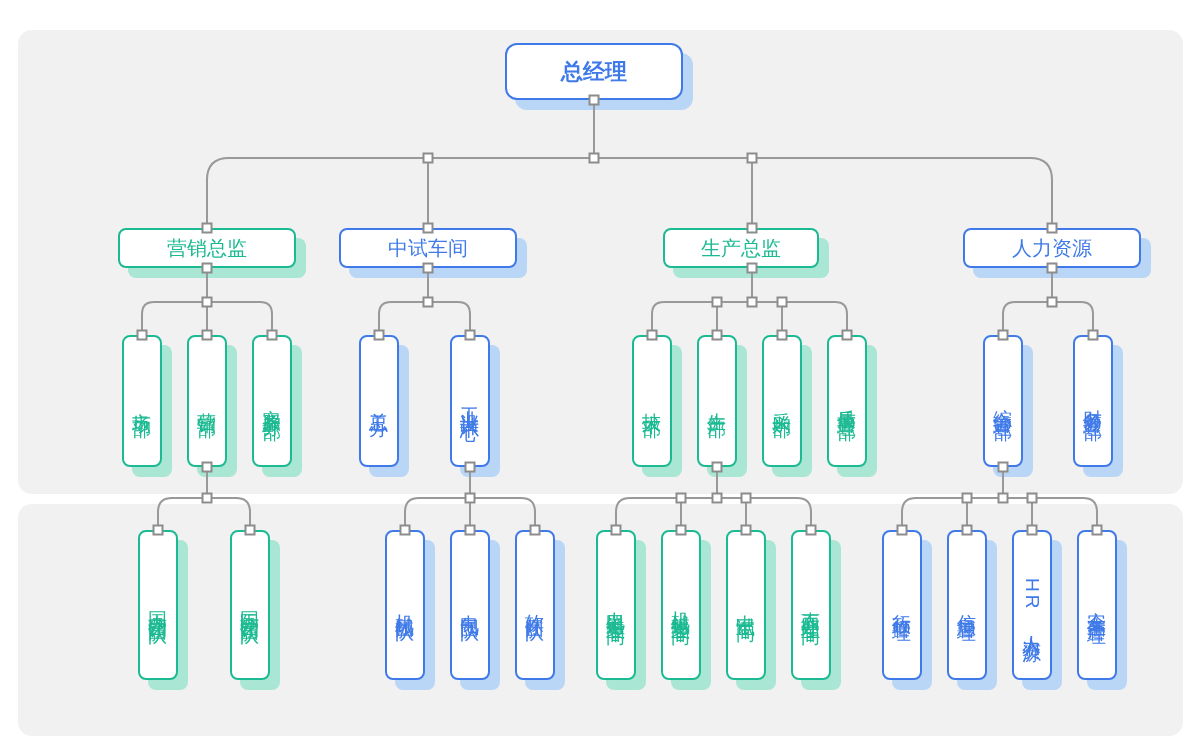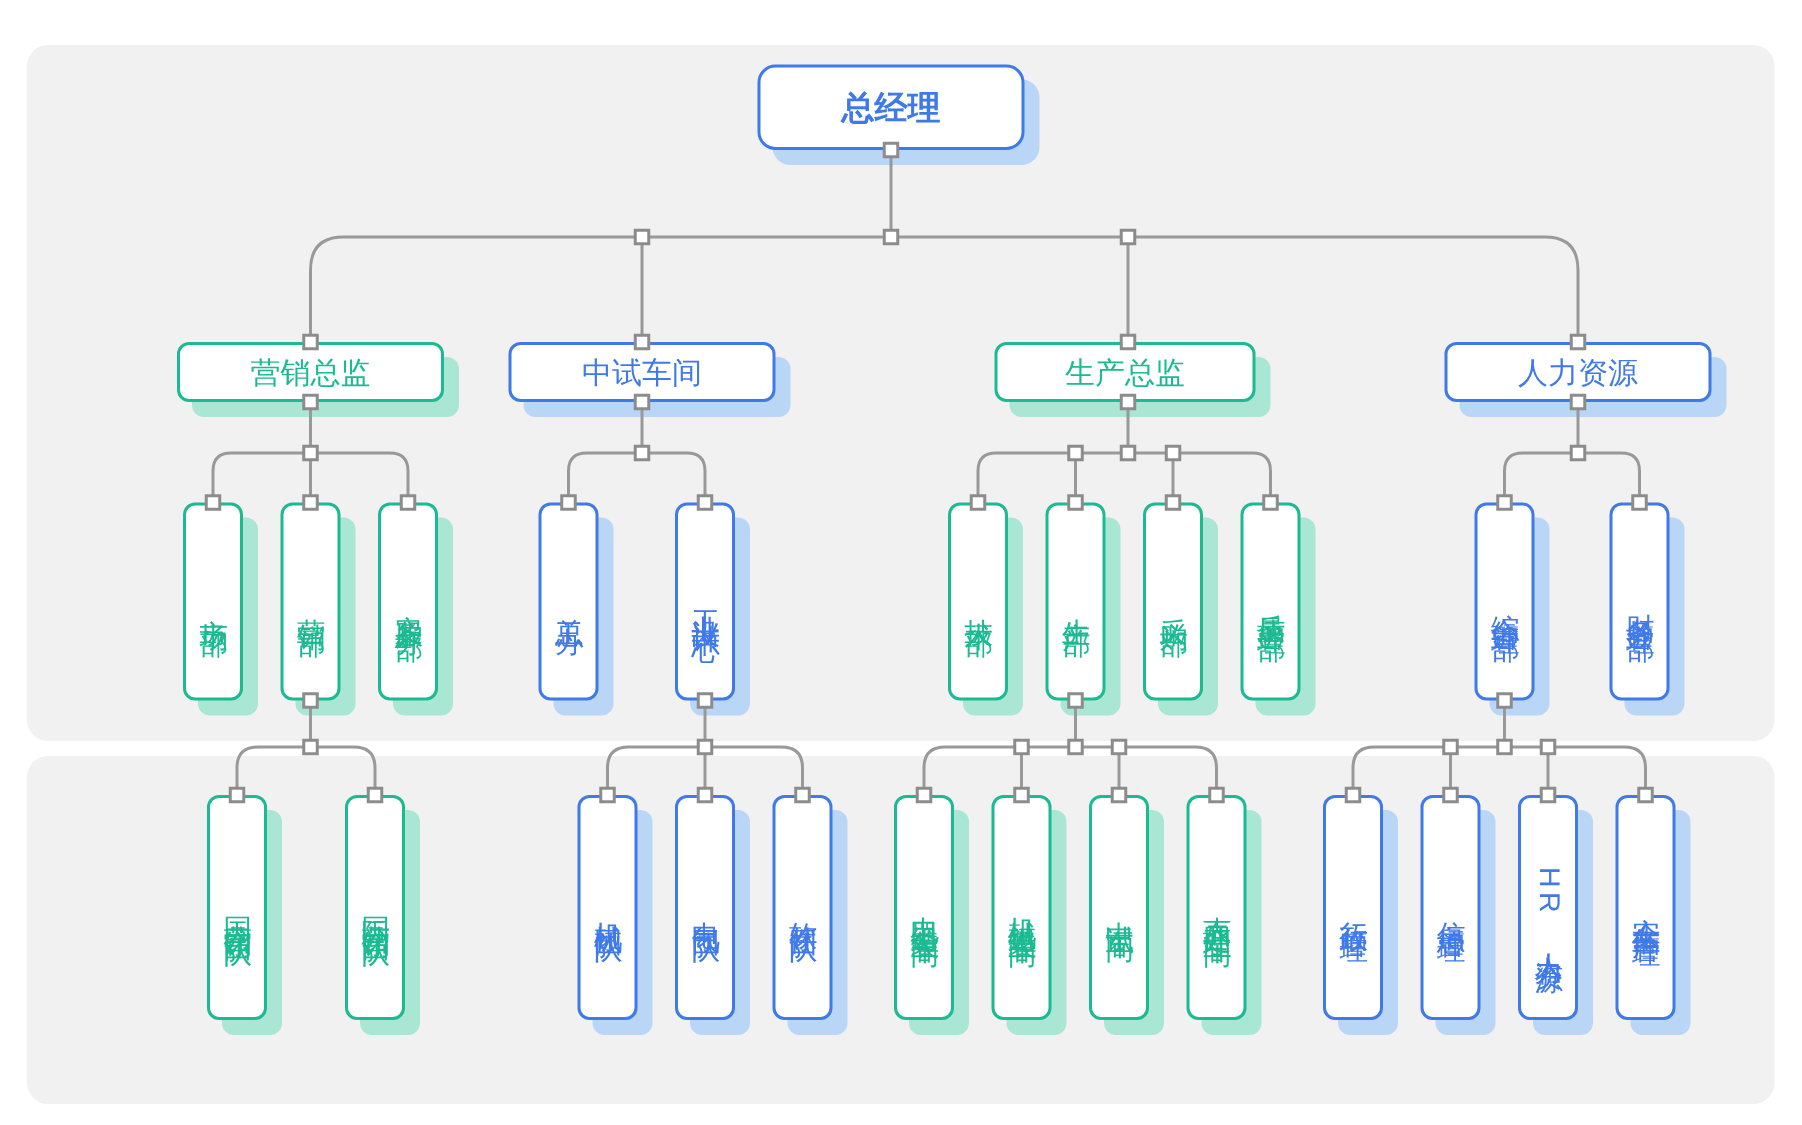--- a/index.html
+++ b/index.html
@@ -63,21 +63,21 @@
       </div>
       <div class="org-node level-4 theme-blue vertical" style="left: 385px; top: 530px; width: 40px; height: 150px;">
         <span class="org-label">机械团队</span>
       </div>
       <div class="org-node level-4 theme-blue vertical" style="left: 450px; top: 530px; width: 40px; height: 150px;">
         <span class="org-label">电气团队</span>
       </div>
       <div class="org-node level-4 theme-blue vertical" style="left: 515px; top: 530px; width: 40px; height: 150px;">
         <span class="org-label">软件团队</span>
       </div>
-      <div class="org-node level-2 theme-green" style="left: 663px; top: 228px; width: 174px; height: 40px;">
+      <div class="org-node level-2 theme-green" style="left: 663px; top: 228px; width: 156px; height: 40px;">
         <span class="org-label">生产总监</span>
       </div>
       <div class="org-node level-3 theme-green vertical" style="left: 632px; top: 335px; width: 40px; height: 132px;">
         <span class="org-label">技术部</span>
       </div>
       <div class="org-node level-3 theme-green vertical" style="left: 697px; top: 335px; width: 40px; height: 132px;">
         <span class="org-label">生产部</span>
       </div>
       <div class="org-node level-4 theme-green vertical" style="left: 596px; top: 530px; width: 40px; height: 150px;">
         <span class="org-label">电器组装车间</span>

